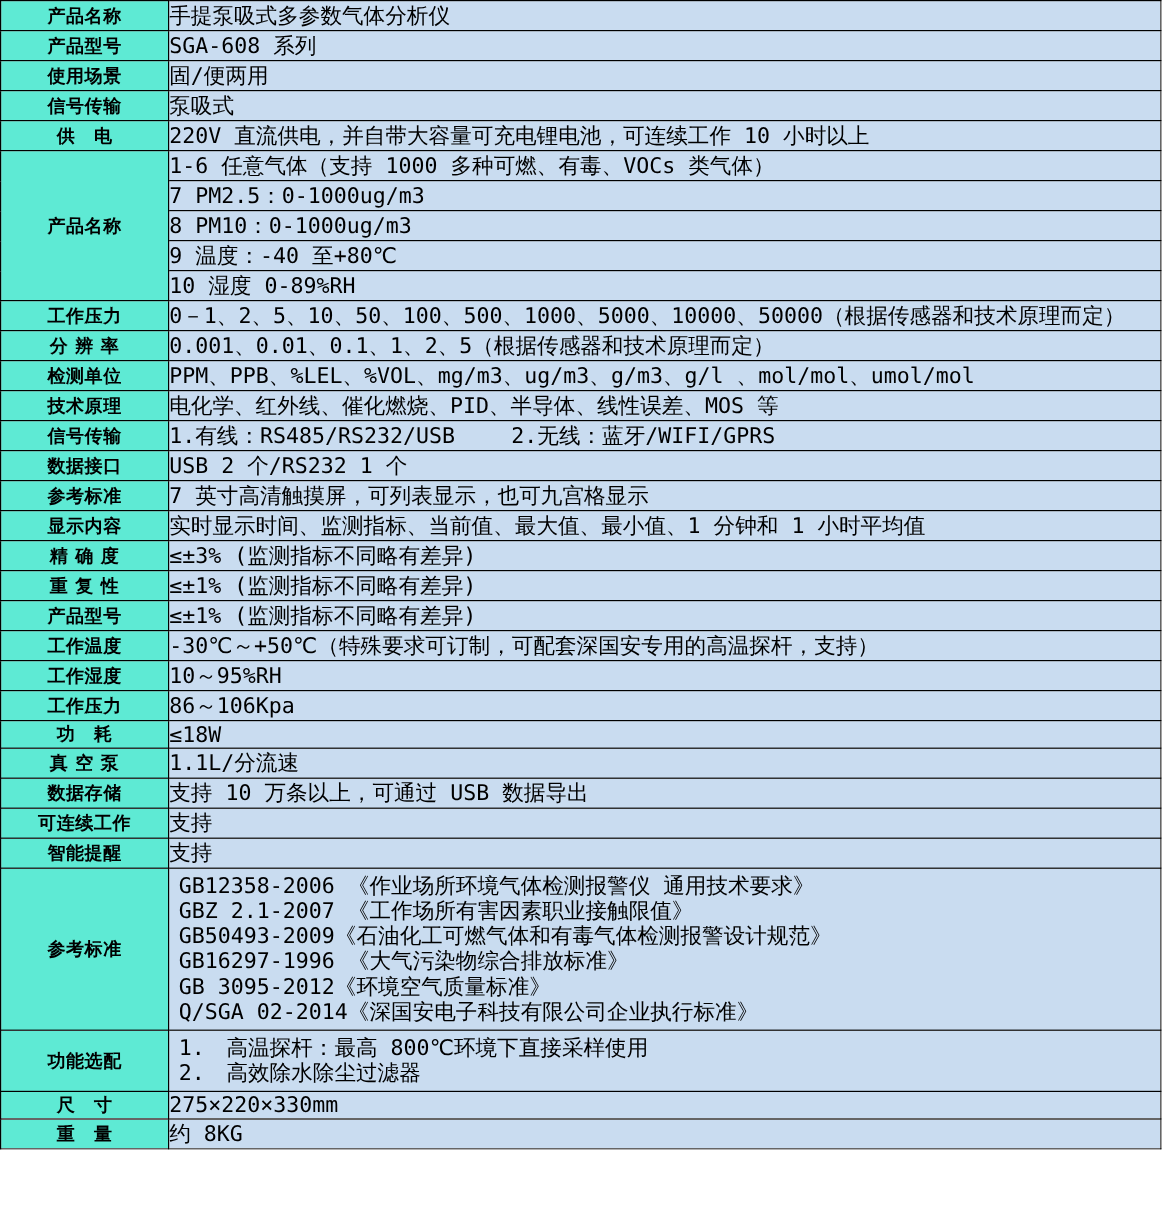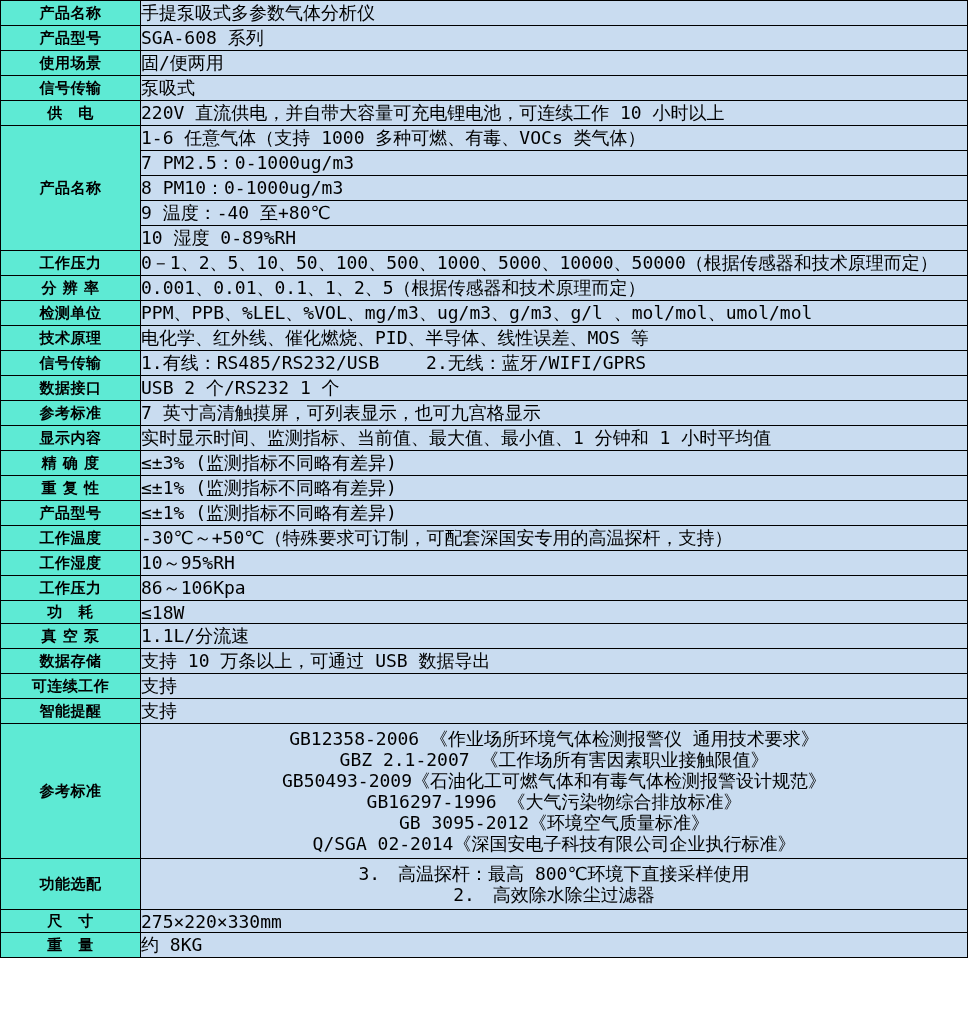--- a/index.html
+++ b/index.html
@@ -38,21 +38,21 @@
     padding: 3px 8px;
     text-align: left;
     font-family: "DejaVu Sans Mono", "DejaVu Sans", "Liberation Mono", monospace;
     white-space: nowrap;
   }
   tr.std td { height: 22px; }          
   td.value .line {
     line-height: 21px;
     white-space: nowrap;
   }
-  td.value.multiline { padding: 4px 8px; text-align: center; }
+  td.value.multiline { padding: 4px 8px; }
 </style>
 </head>
 <body>
 
 <table class="spec">
   <colgroup>
     <col class="c-label">
     <col class="c-value">
   </colgroup>
   <tbody>
@@ -175,21 +175,21 @@
           <div class="line">GBZ 2.1-2007 《工作场所有害因素职业接触限值》</div>
           <div class="line">GB50493-2009《石油化工可燃气体和有毒气体检测报警设计规范》</div>
           <div class="line">GB16297-1996 《大气污染物综合排放标准》</div>
           <div class="line">GB 3095-2012《环境空气质量标准》</div>
           <div class="line">Q/SGA 02-2014《深国安电子科技有限公司企业执行标准》</div>
         </td>
       </tr>
       <tr>
         <td class="label">功能选配</td>
         <td class="value multiline">
-          <div class="line">3.　高温探杆：最高 800℃环境下直接采样使用</div>
+          <div class="line">1.　高温探杆：最高 800℃环境下直接采样使用</div>
           <div class="line">2.　高效除水除尘过滤器</div>
         </td>
       </tr>
       <tr class="std">
         <td class="label">尺　寸</td>
         <td class="value">275×220×330mm</td>
       </tr>
       <tr class="std">
         <td class="label">重　量</td>
         <td class="value">约 8KG</td>

